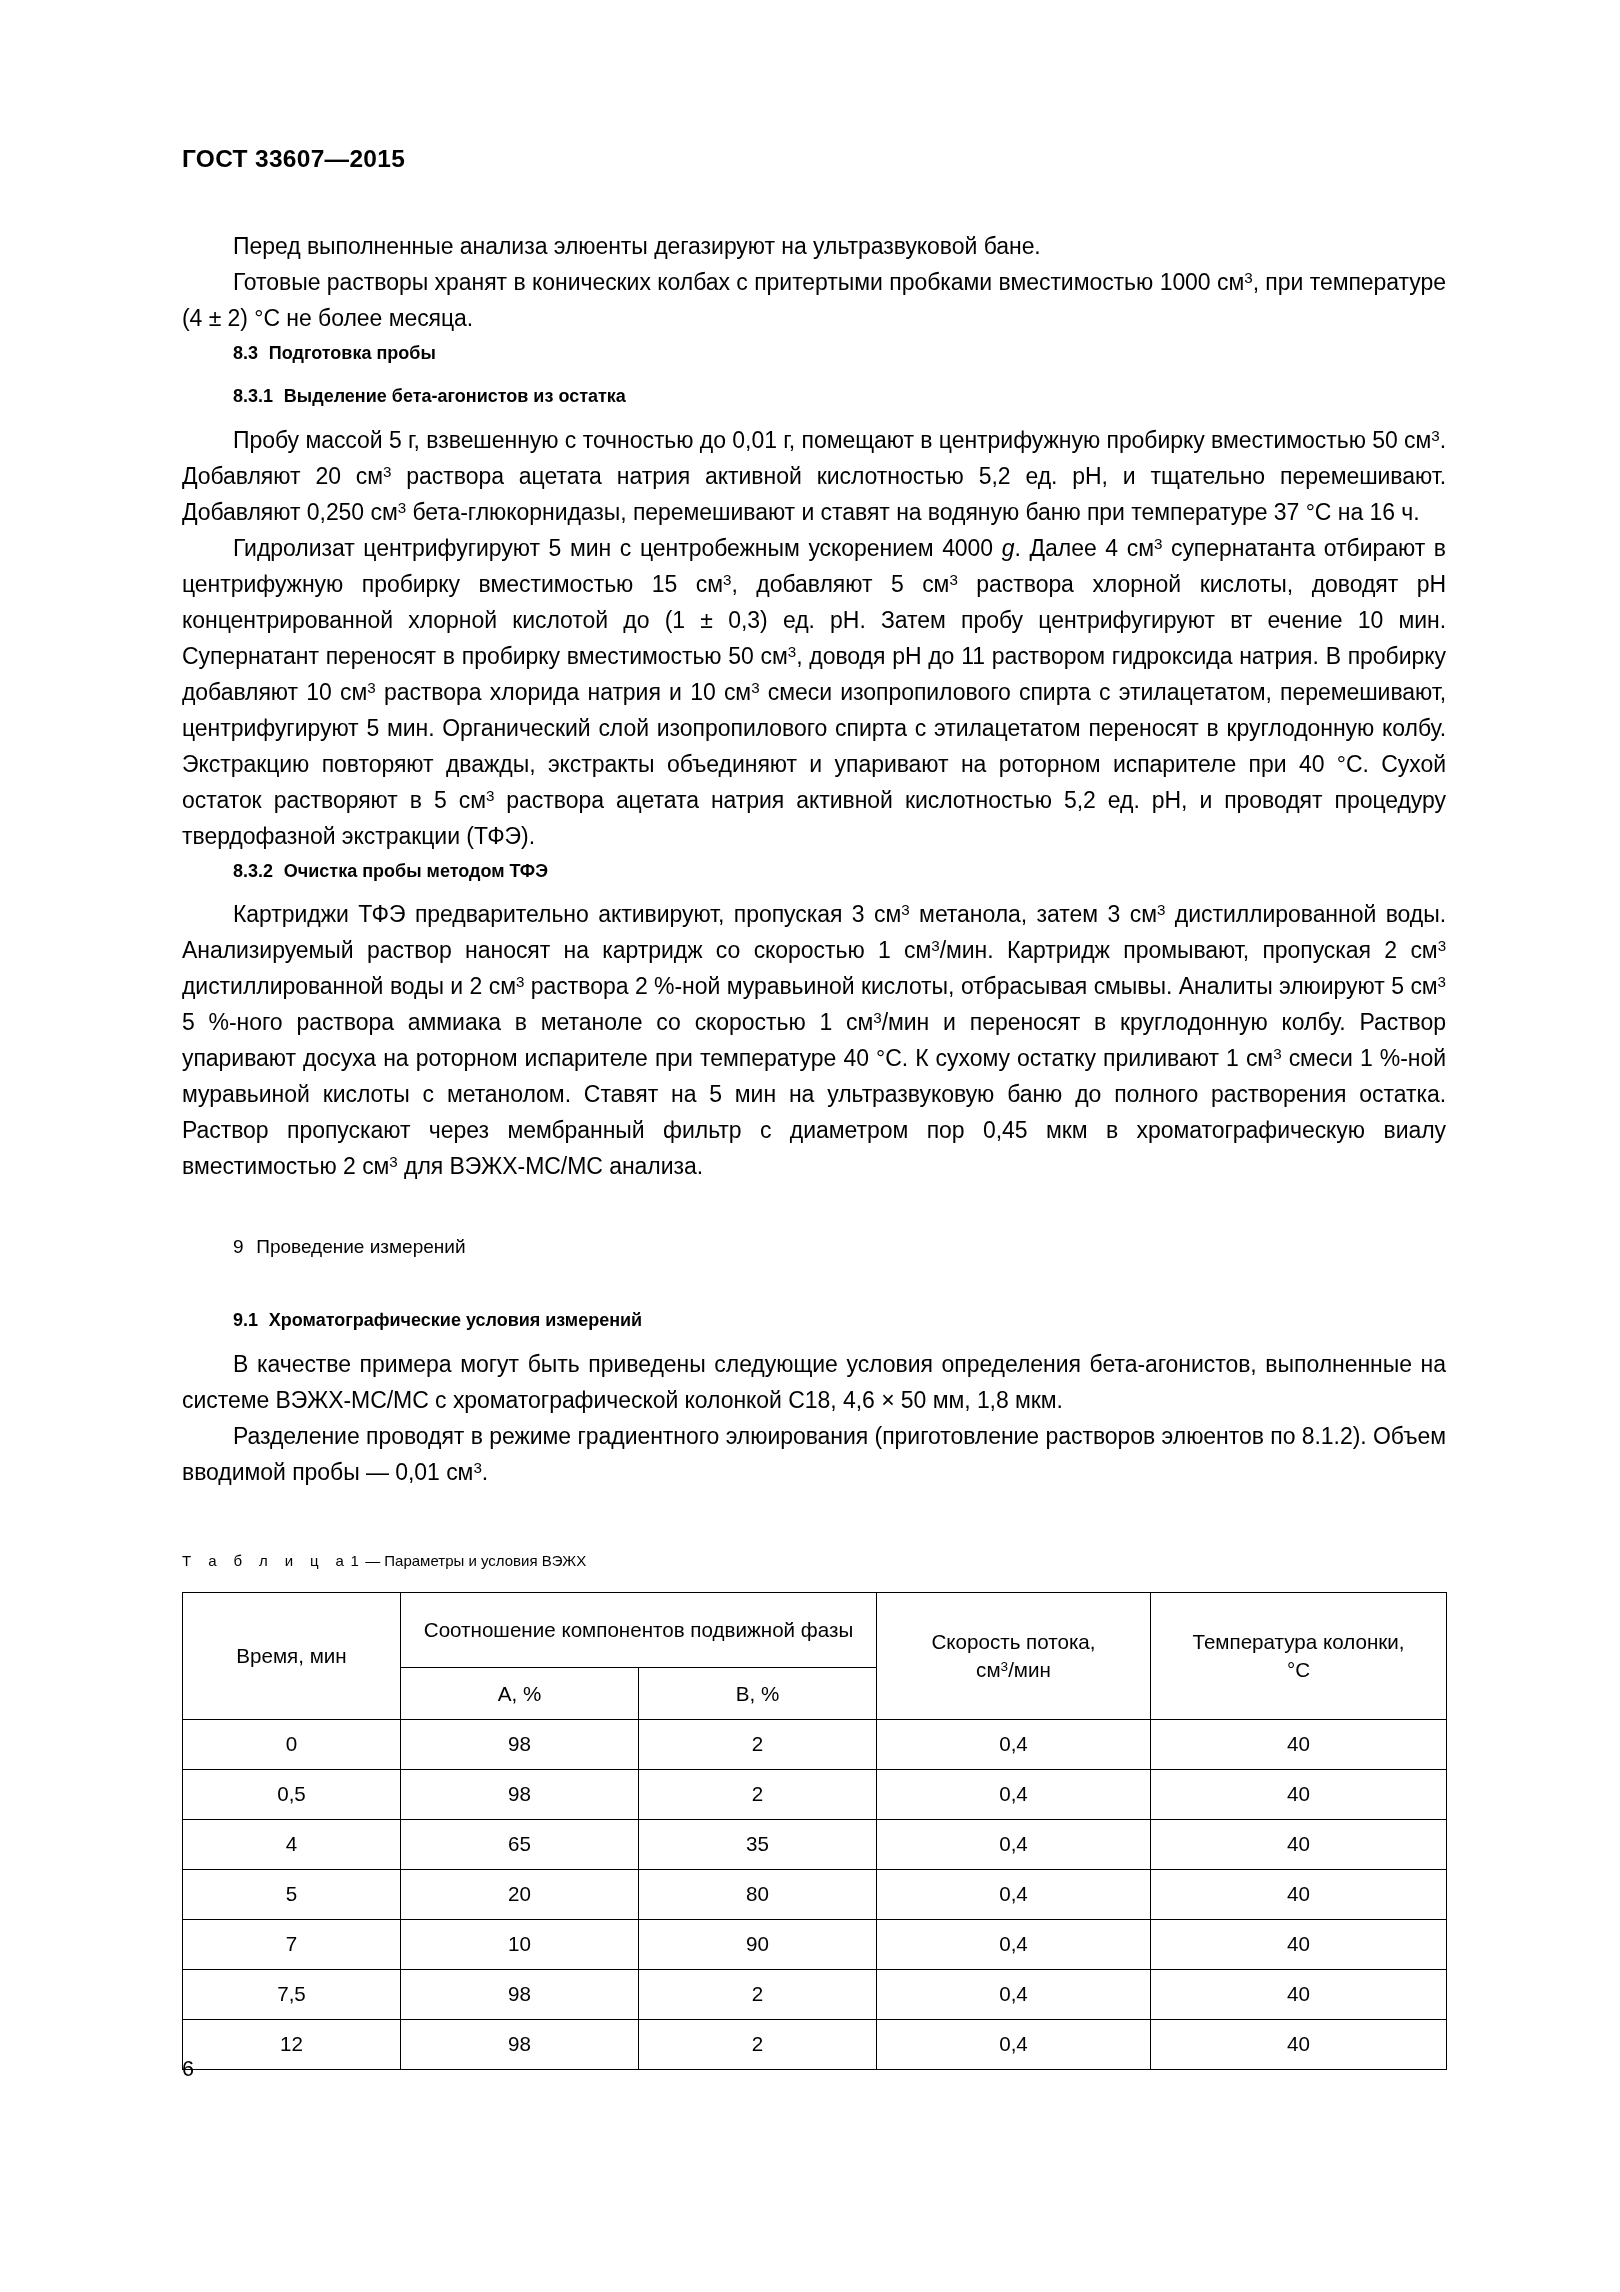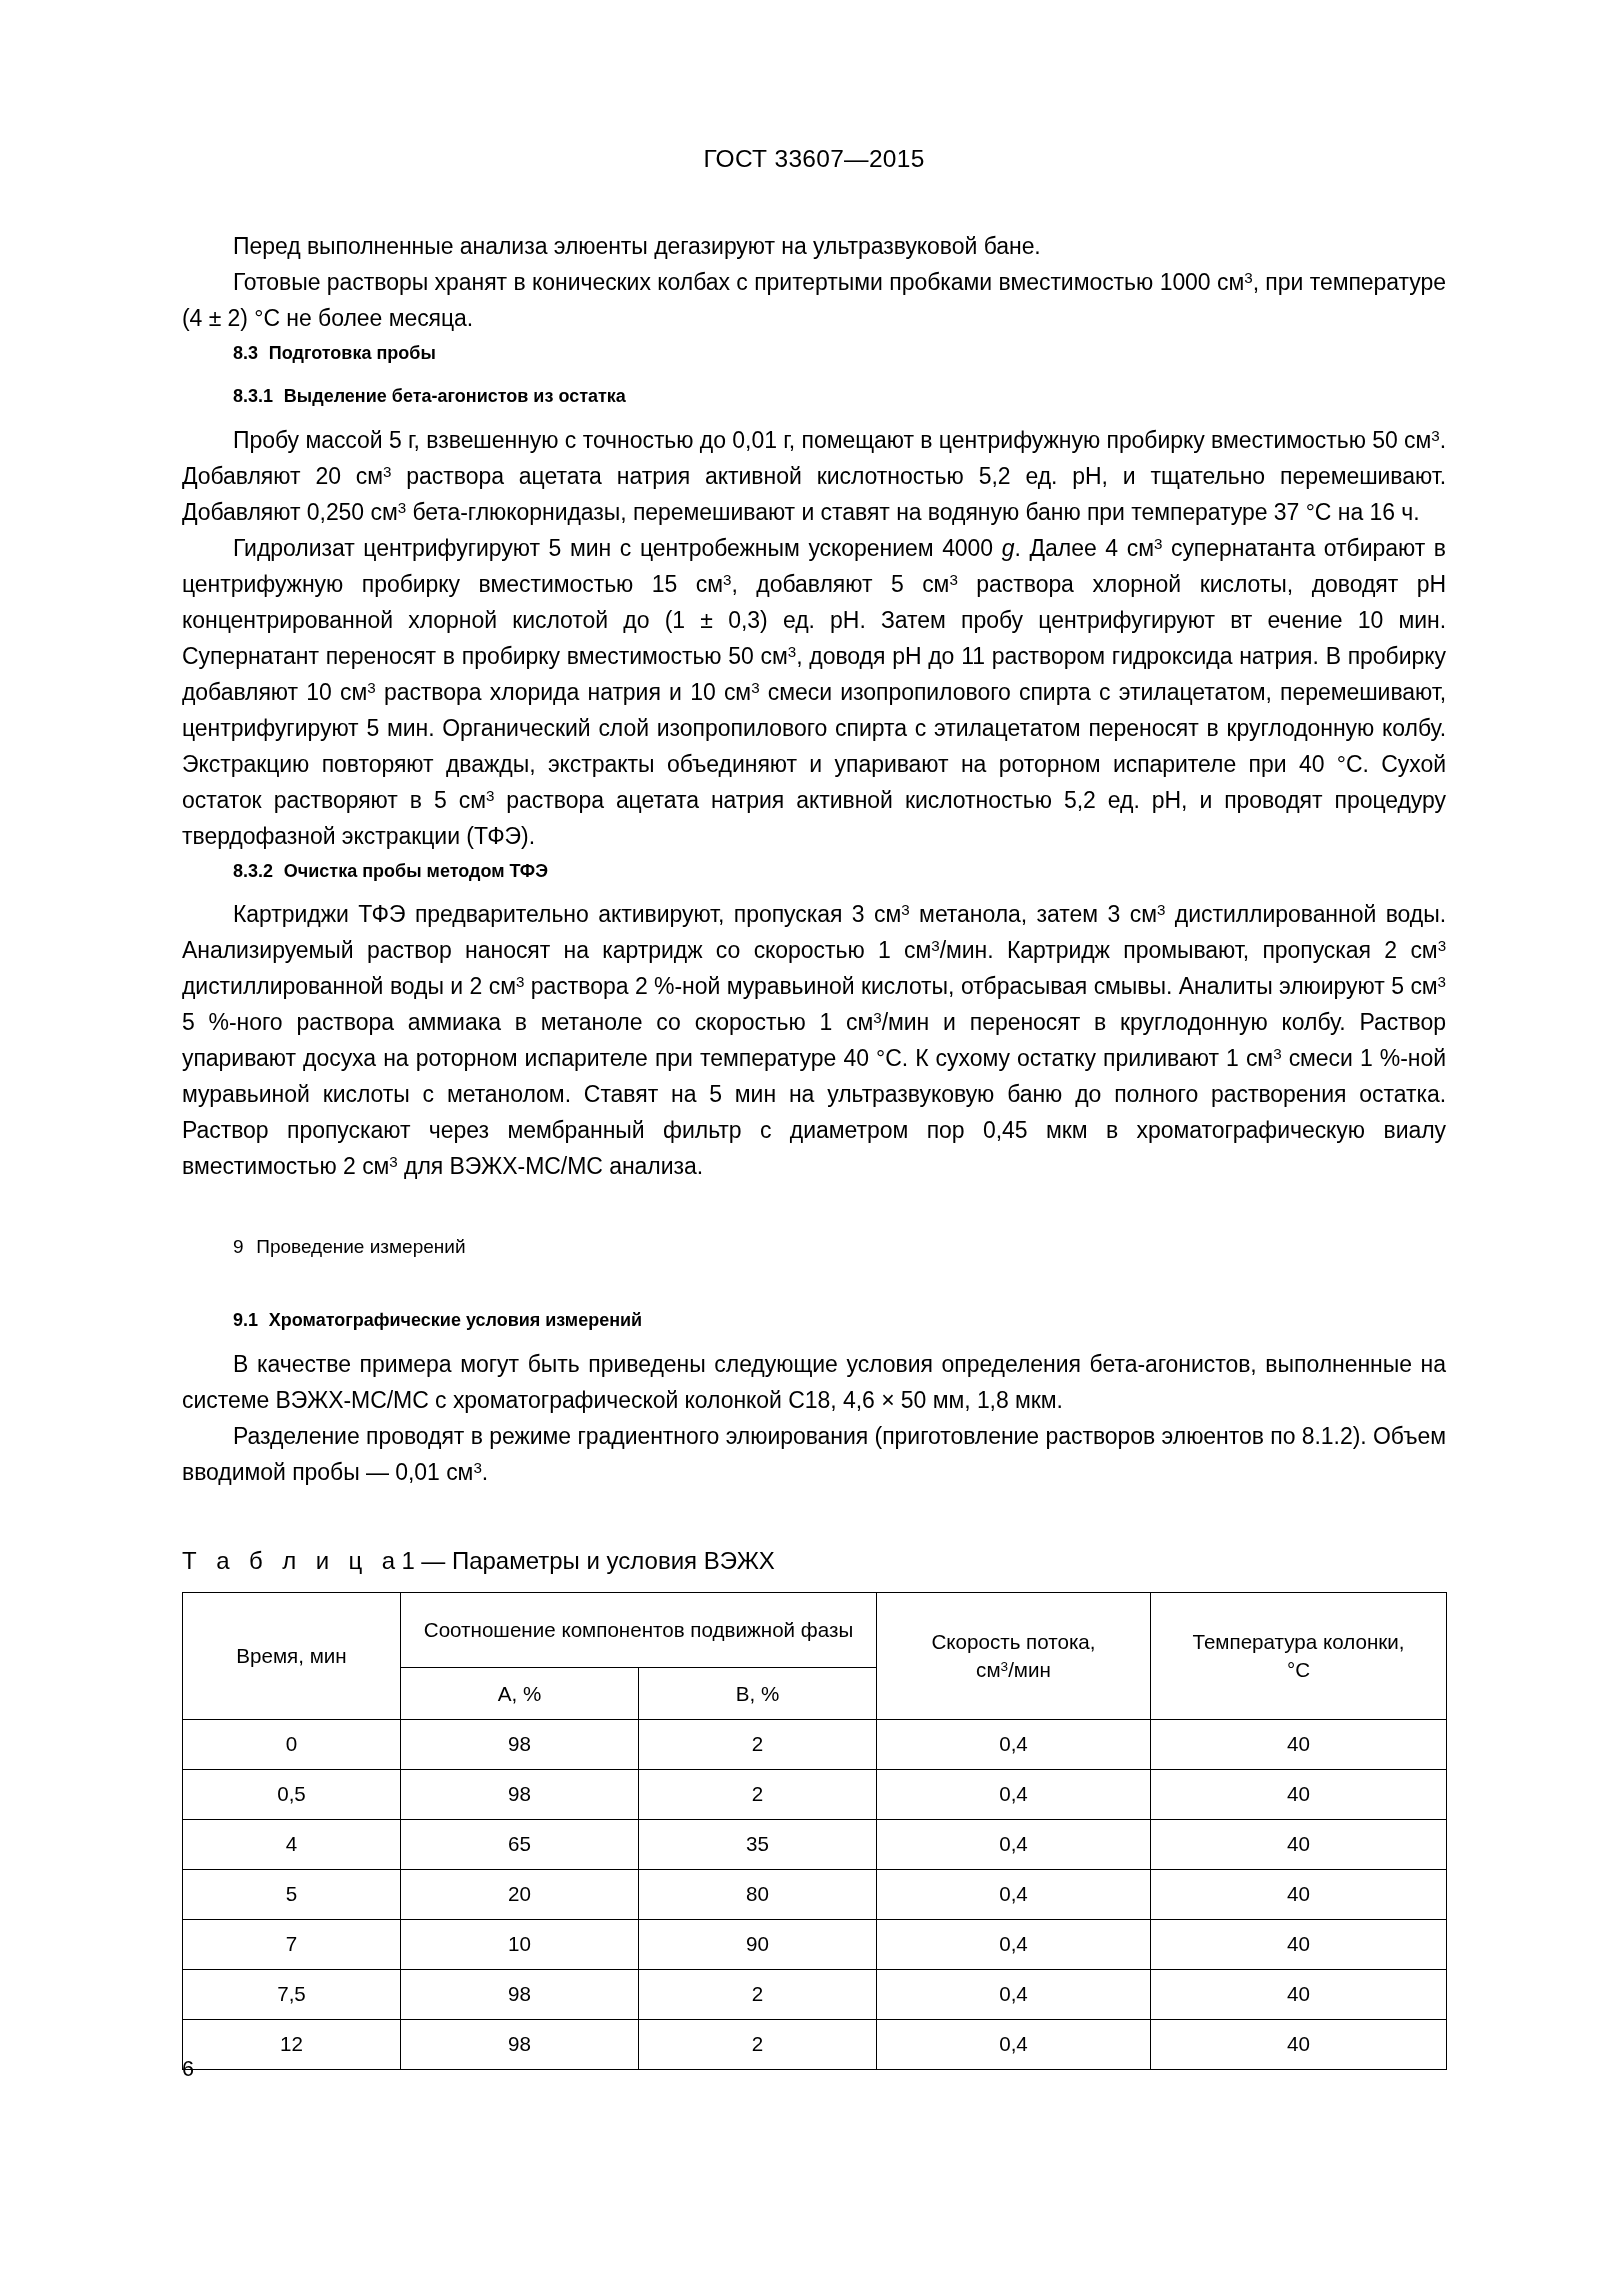--- a/index.html
+++ b/index.html
@@ -21,24 +21,23 @@
     overflow: hidden;
   }
   .content {
     position: absolute;
     left: 182px;
     top: 145px;
     width: 1264px;
   }
   .doc-header {
     font-size: 24.5px;
-    font-weight: normal;
+    font-weight: bold;
     letter-spacing: 0.3px;
     margin: 0 0 55px 0;
-    text-align: center;
   }
   p {
     margin: 0;
     font-size: 23px;
     line-height: 36px;
     text-align: justify;
     text-justify: inter-word;
     letter-spacing: -0.05px;
   }
   p.indent {
@@ -60,21 +59,21 @@
     text-indent: 51px;
   }
   .h-clause .num { margin-right: 10.8px; }
   sup {
     font-size: 0.66em;
     vertical-align: 0.45em;
     line-height: 0;
   }
   .ital { font-style: italic; }
   .tbl-caption {
-    font-size: 24px;
+    font-size: 15px;
     line-height: 29px;
     margin: 56px 0 16.7px 0;
   }
   .tbl-caption .sp { letter-spacing: 6.4px; }
   table.hplc {
     border-collapse: collapse;
     width: 1264px;
     table-layout: fixed;
   }
   table.hplc td, table.hplc th {

